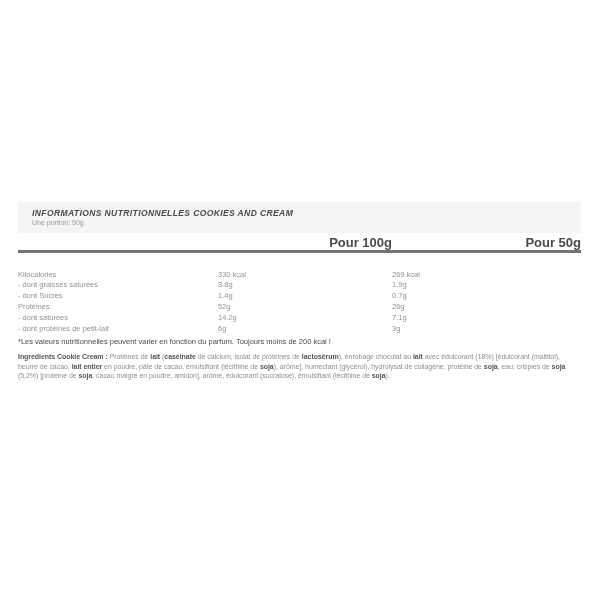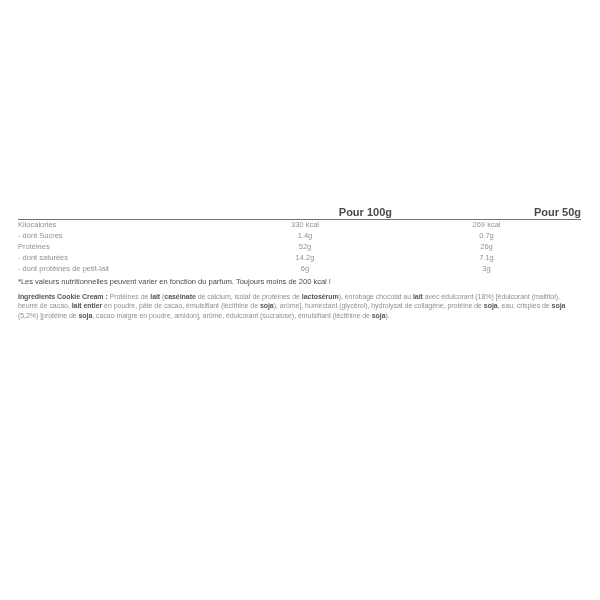--- a/index.html
+++ b/index.html
@@ -35,40 +35,40 @@
     margin-top: 1px;
     color: #9b9b9b;
   }
   table.nutri {
     width: 100%;
     border-collapse: collapse;
     table-layout: fixed;
     margin-top: 4px;
   }
   table.nutri th {
-    font-size: 11px;
+    font-size: 13px;
     line-height: 8px;
     font-weight: bold;
     color: #4a4a4a;
     text-align: right;
     padding: 2px 0 3px 0;
-    border-bottom: 1px solid #737373;
+    border-bottom: 3px solid #737373;
   }
   table.nutri th.c-label { text-align: left; }
   table.nutri td {
     font-size: 7.5px;
     line-height: 7.5px;
     color: #929292;
     padding: 1.7px 0;
     white-space: nowrap;
     overflow: hidden;
   }
-  table.nutri tbody tr:first-child td { padding-top: 1px; }
+  table.nutri tbody tr:first-child td { padding-top: 18px; }
   .c-label { text-align: left; }
-  .c-v100, .c-v50 { text-align: center; }
+  .c-v100, .c-v50 { text-align: left; }
   .footnote {
     font-size: 7.5px;
     line-height: 9px;
     font-weight: normal;
     color: #4a4a4a;
     margin-top: 3px;
   }
   .ingredients {
     font-size: 7px;
     line-height: 9.5px;
@@ -76,39 +76,48 @@
     color: #8f8f8f;
     margin: 6px 0 0 0;
   }
   .ingredients b { color: #565656; font-weight: bold; }
 </style>
 </head>
 <body>
 
 <div class="panel">
 
+  <div class="header-bar">
+    <div class="title">INFORMATIONS NUTRITIONNELLES COOKIES AND CREAM</div>
+    <div class="subtitle">Une portion: 50g</div>
+  </div>
 
   <table class="nutri">
     <colgroup>
       <col style="width:200px">
       <col style="width:174px">
       <col style="width:189px">
     </colgroup>
     <thead>
       <tr>
         <th class="c-label"></th>
         <th class="c-v100">Pour 100g</th>
         <th class="c-v50">Pour 50g</th>
       </tr>
     </thead>
     <tbody>
         <tr>
           <td class="c-label">Kilocalories</td>
           <td class="c-v100">330 kcal</td>
           <td class="c-v50">269 kcal</td>
+        </tr>
+        <tr>
+          <td class="c-label">- dont graisses saturées</td>
+          <td class="c-v100">3.8g</td>
+          <td class="c-v50">1.9g</td>
         </tr>
         <tr>
           <td class="c-label">- dont Sucres</td>
           <td class="c-v100">1.4g</td>
           <td class="c-v50">0.7g</td>
         </tr>
         <tr>
           <td class="c-label">Protéines</td>
           <td class="c-v100">52g</td>
           <td class="c-v50">26g</td>

